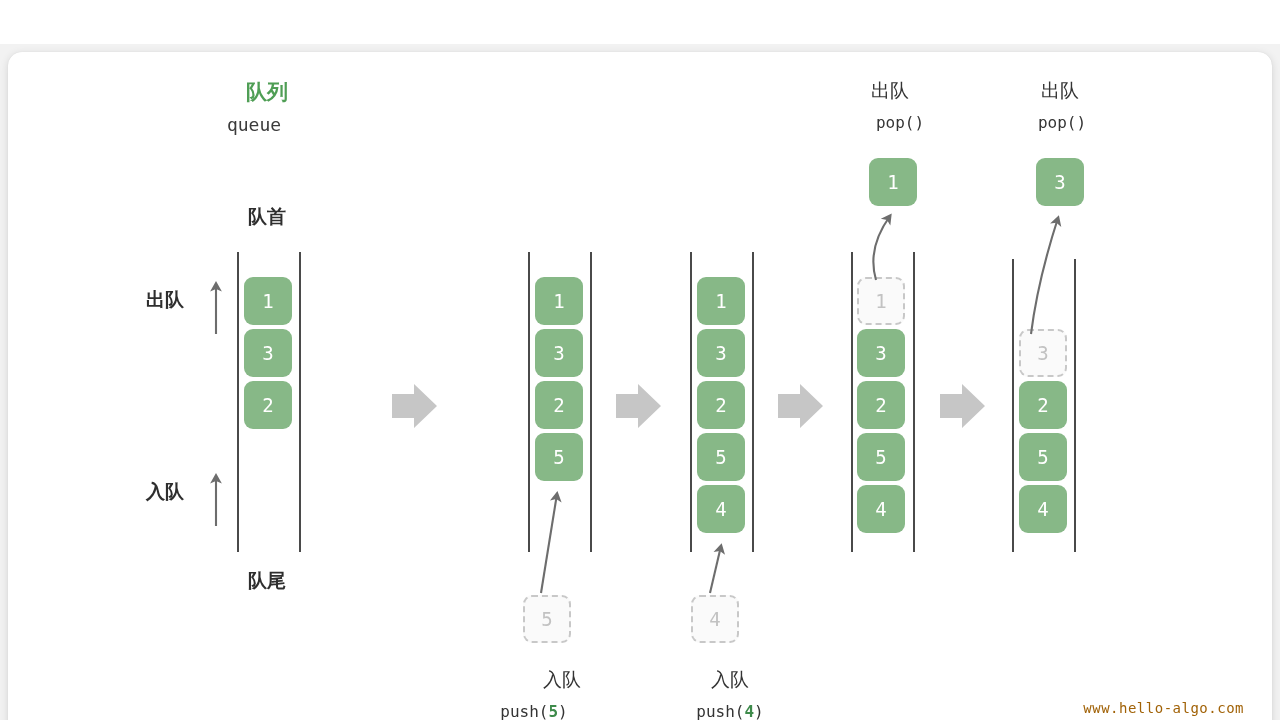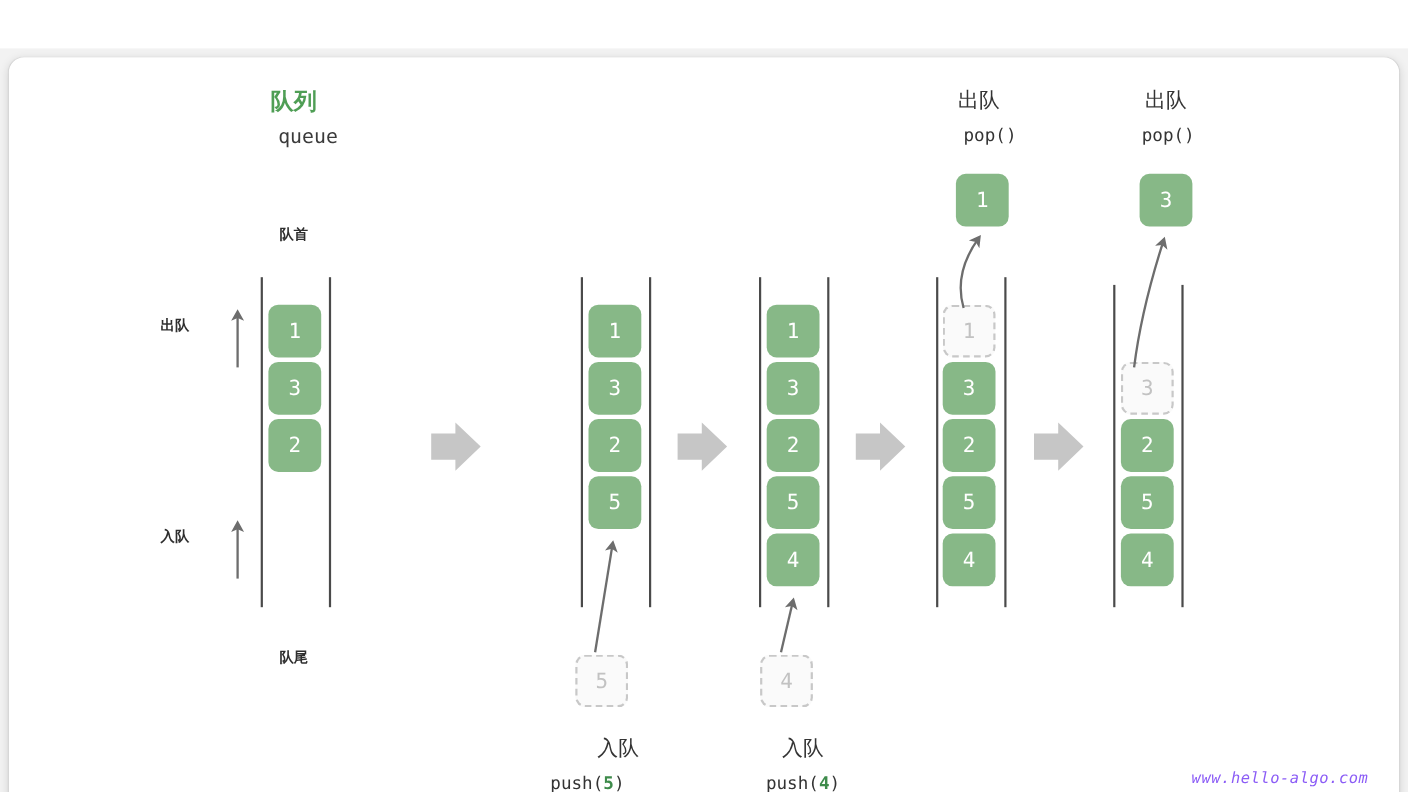--- a/index.html
+++ b/index.html
@@ -71,21 +71,21 @@
     background: #4a4a4a;
   }
 
   
   .lbl {
     position: absolute;
     white-space: nowrap;
     color: #333333;
   }
   .lbl.cn-bold {
-    font-size: 13px;
+    font-size: 19px;
     font-weight: bold;
     color: #2e2e2e;
     font-family: "DejaVu Sans", "Liberation Sans", sans-serif;
   }
   .lbl.cn {
     font-size: 19px;
     color: #343434;
     font-family: "DejaVu Sans", "Liberation Sans", sans-serif;
   }
   .lbl.mono {
@@ -104,39 +104,38 @@
     color: #3b3b3b;
     font-family: "DejaVu Sans Mono", "Liberation Mono", monospace;
   }
   .arg { color: #3e8b4b; font-weight: bold; }
 
   .watermark {
     position: absolute;
     right: 36px;
     bottom: 24px;
     font-size: 14px;
-    color: #8b5cf6;
+    color: #a16207;
     font-family: "DejaVu Sans Mono", "Liberation Mono", monospace;
     letter-spacing: 0.5px;
-    font-style: italic;
   }
 
   .center { transform: translateX(-50%); text-align: center; }
 </style>
 </head>
 <body>
 
 <div id="stage">
   <div class="card"></div>
 
   <div class="lbl title-cn center" style="left:267px; top:34px;">队列</div>
-  <div class="lbl title-en center" style="left:280px; top:70px;text-align:right;">queue</div>
+  <div class="lbl title-en center" style="left:254px; top:70px;text-align:right;">queue</div>
 
   <div class="lbl cn-bold center" style="left:267px; top:160px;">队首</div>
-  <div class="lbl cn-bold center" style="left:267px; top:545px;">队尾</div>
+  <div class="lbl cn-bold center" style="left:267px; top:524px;">队尾</div>
 
   <div class="lbl cn-bold" style="left:146px; top:243px;">出队</div>
   <div class="lbl cn-bold" style="left:146px; top:435px;">入队</div>
 
   <div class="rail" style="left:237px; top:208px; height:300px;"></div>
   <div class="rail" style="left:299px; top:208px; height:300px;"></div>
   <div class="cell" style="left:244px; top:233px;">1</div>
   <div class="cell" style="left:244px; top:285px;">3</div>
   <div class="cell" style="left:244px; top:337px;">2</div>
 

